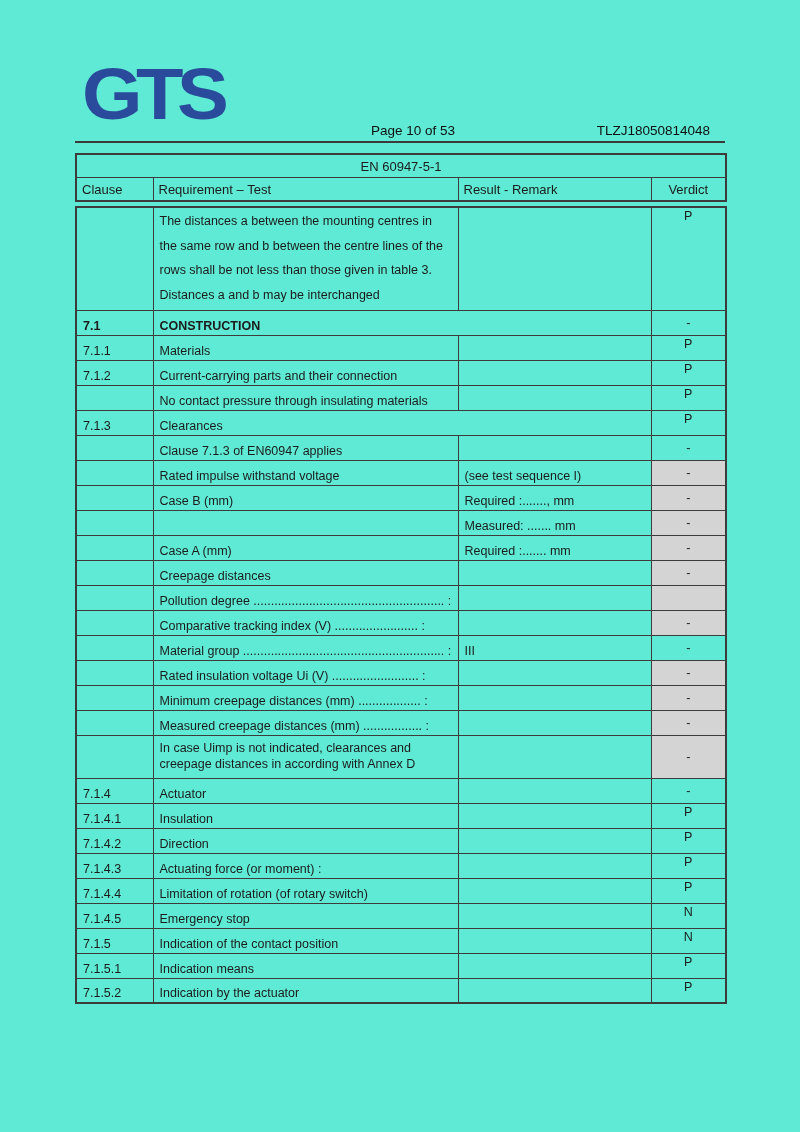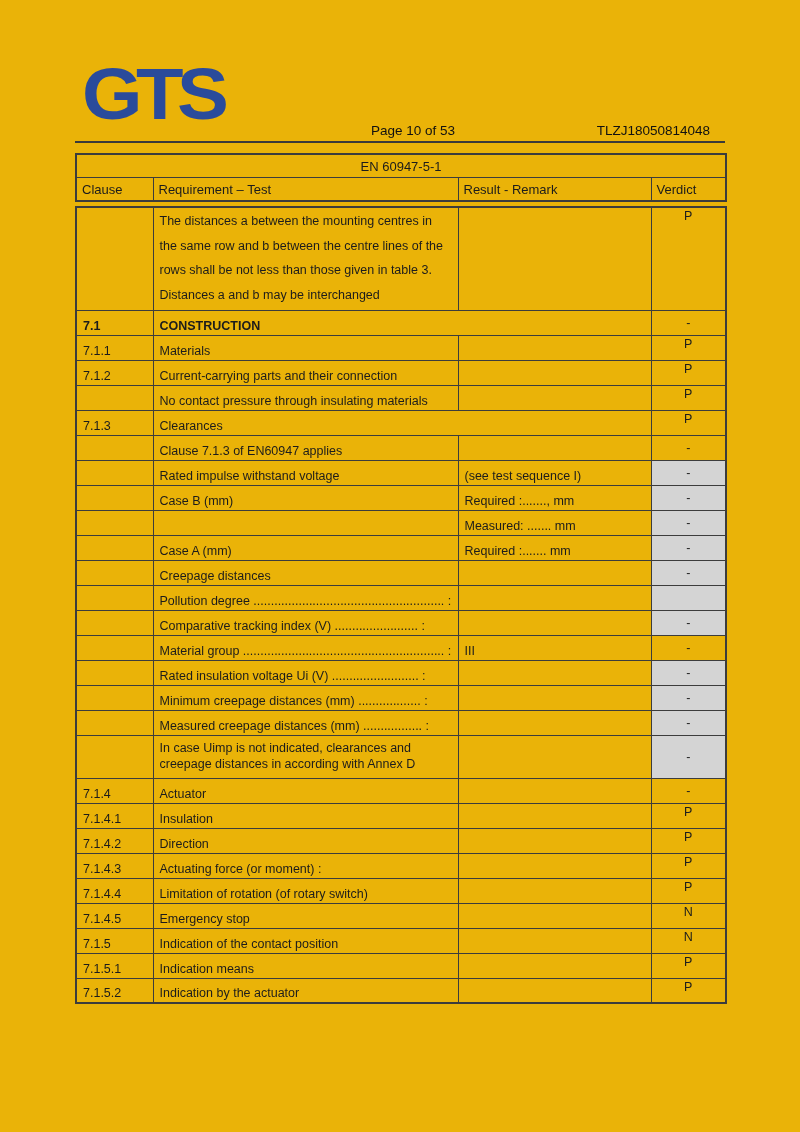--- a/index.html
+++ b/index.html
@@ -1,19 +1,19 @@
 <!DOCTYPE html>
 <html style="--logo-blue: #2a4b9b; --shade: #d4d4d4;"><head>
 <meta charset="utf-8">
 <style>
   html,body{margin:0;padding:0;background:#ffffff;}
   .page{
     position:relative;
     width:800px;height:1132px;
-    background:#eab308;
+    background:#5eead4;
     font-family:"Liberation Sans", sans-serif;
     color:#1c1c1c;
     overflow:hidden;
   }
   .logo{
     position:absolute;left:82px;top:58px;
     font-size:72px;font-weight:bold;
     letter-spacing:-6px;
     color:var(--logo-blue,#2a4b9b);
     transform:scaleX(1.08);transform-origin:left top;
@@ -37,21 +37,21 @@
     border:2px solid #3c3c3c;
     padding-left:31px;
   }
   .head-table td{
     border:1px solid #3c3c3c;
     font-size:13px;height:20px;
     padding:1px 5px;
     white-space:nowrap;overflow:hidden;
   }
   .head-table .std{text-align:center;}
-  .head-table .vhead{}
+  .head-table .vhead{text-align:center;}
   .body-table{
     position:absolute;left:75px;top:206px;width:650px;
     border:2px solid #3c3c3c;
   }
   .body-table td{
     border:1px solid #3c3c3c;
     font-size:12.5px;
     padding:2px 6px;
     vertical-align:bottom;
     overflow:hidden;

